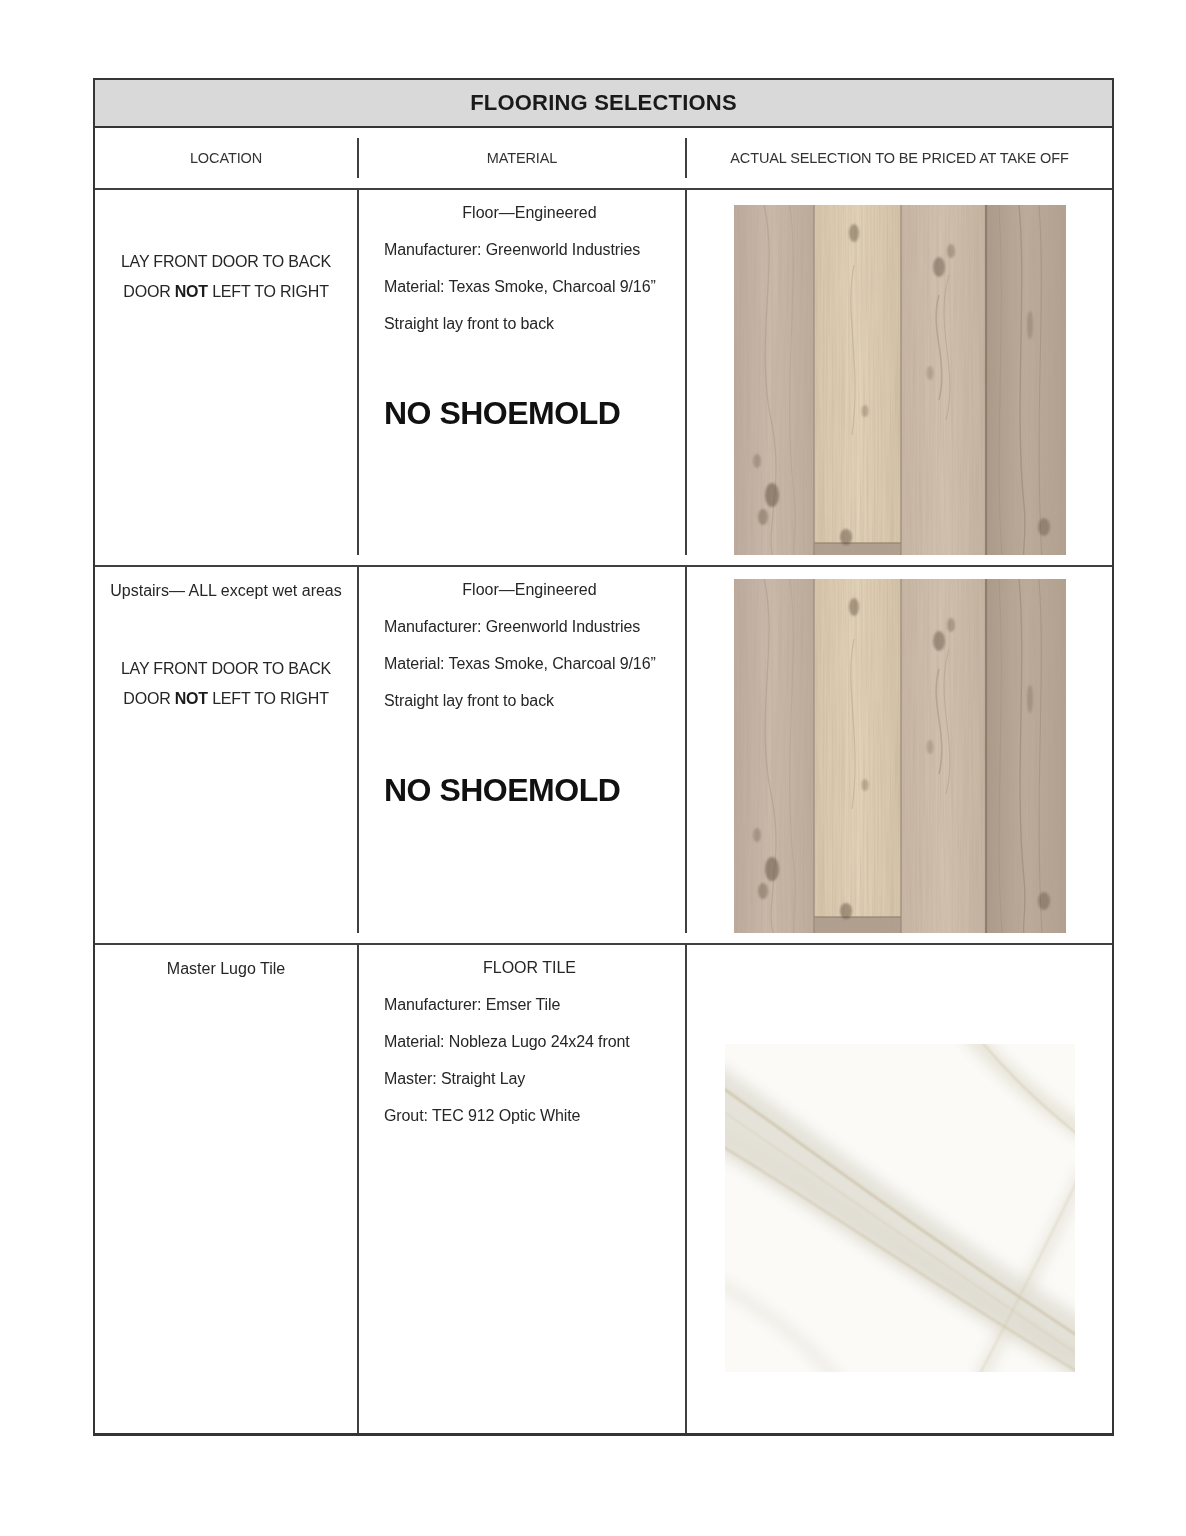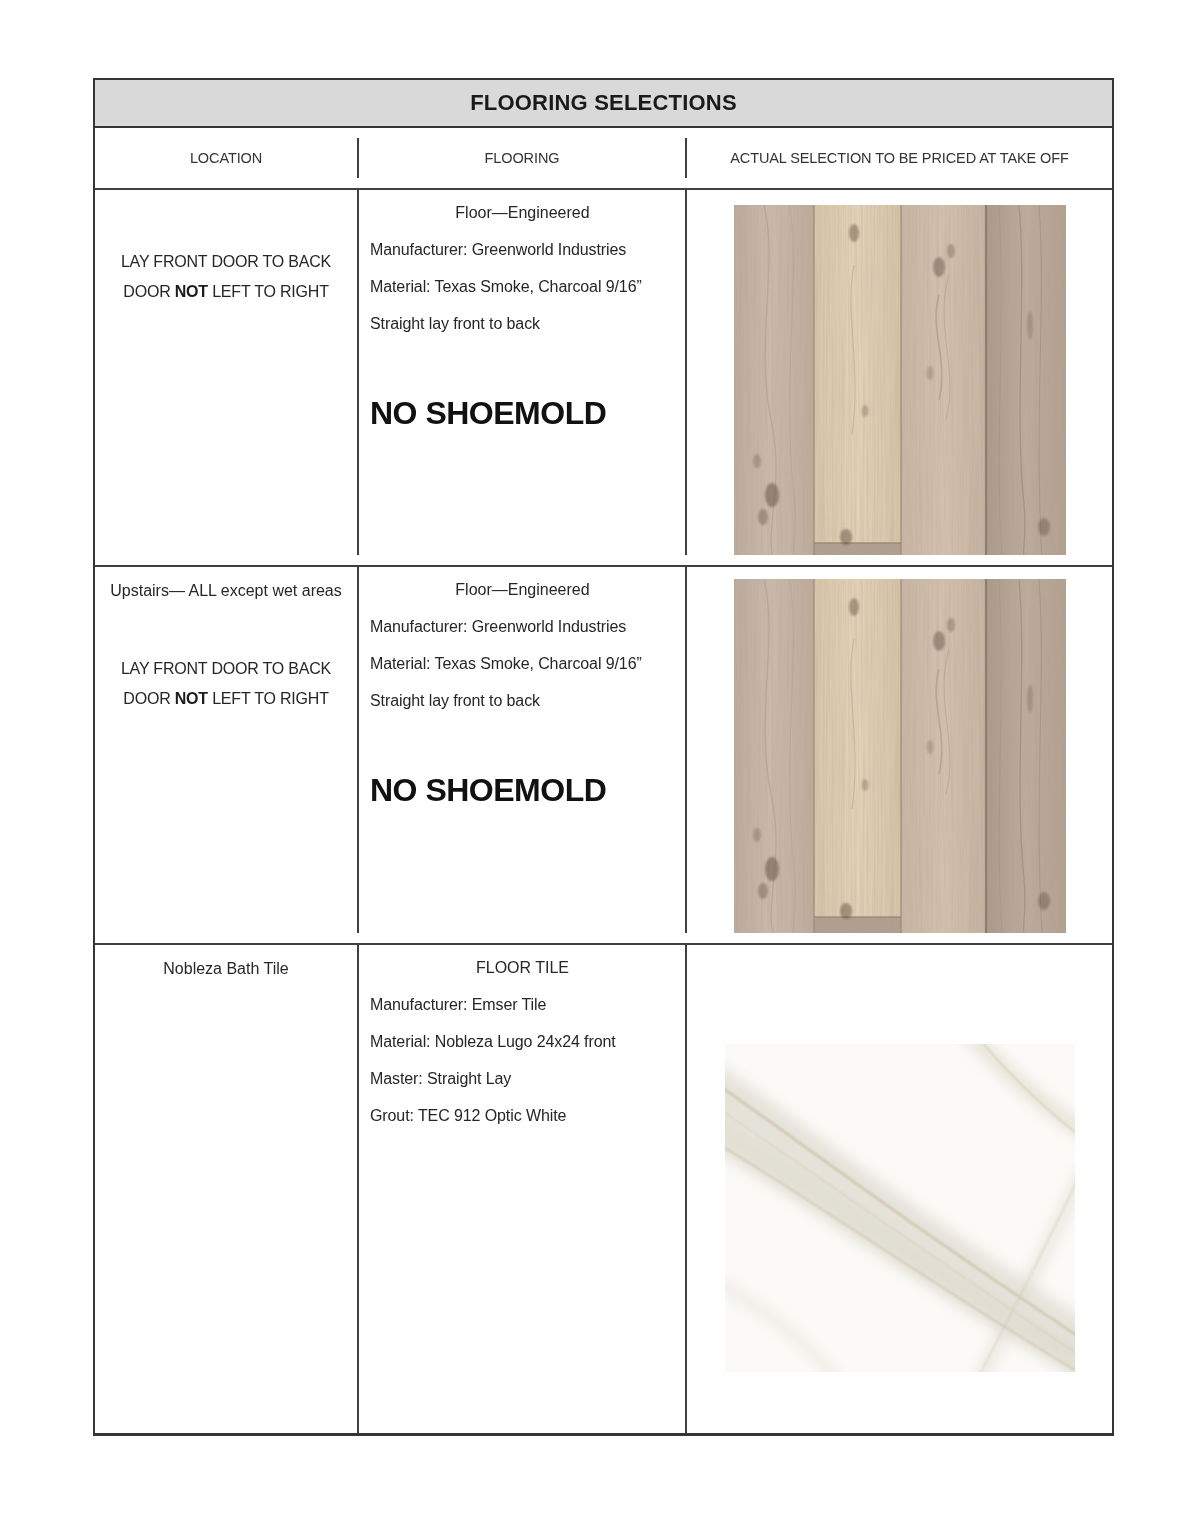--- a/index.html
+++ b/index.html
@@ -22,21 +22,21 @@
   }
   .cell{box-sizing:border-box;overflow:hidden;margin-top:10px;}
   .col2,.col3{border-left:2px solid #404040;}
   .body-row{border-top:2px solid #404040;}
   .hdr{
     display:flex;align-items:center;justify-content:center;
     font-size:14.5px;color:#333;letter-spacing:-0.1px;text-align:center;
   }
   .loc-cell{text-align:center;font-size:16px;line-height:30px;padding-top:9px;}
   .loc-lay{margin-top:48px;letter-spacing:-0.2px;}
-  .mat-cell{font-size:16px;line-height:30px;padding:8px 10px 0 11px;}
+  .mat-cell{font-size:16px;line-height:30px;padding:8px 10px 0 25px;}
   .mat-heading{text-align:center;}
   .mat-line{margin-top:7px;letter-spacing:-0.1px;}
   .no-shoemold{
     margin-top:58px;font-size:32px;font-weight:bold;color:#111;
     letter-spacing:-0.5px;line-height:32px;
   }
   .sel-cell{display:flex;justify-content:center;align-items:flex-start;}
   .sample{display:block;}
   .sample-wood1{margin-top:15px;}
   .sample-wood2{margin-top:12px;}
@@ -134,21 +134,21 @@
     </symbol>
   </defs>
 </svg>
 
 <div class="sheet">
   <div class="floor-table">
 
     <div class="title-cell">FLOORING SELECTIONS</div>
 
     <div class="cell hdr col1">LOCATION</div>
-    <div class="cell hdr col2">FLOORING</div>
+    <div class="cell hdr col2">MATERIAL</div>
     <div class="cell hdr col3">ACTUAL SELECTION TO BE PRICED AT TAKE OFF</div>
 
     <div class="cell body-row loc-cell col1">
       <div class="loc-lay">
         <span>LAY FRONT DOOR TO BACK</span><br>
         <span>DOOR </span><b>NOT</b><span> LEFT TO RIGHT</span>
       </div>
     </div>
     <div class="cell body-row mat-cell col2">
       <div class="mat-heading">Floor—Engineered</div>
@@ -177,21 +177,21 @@
       <div class="mat-line">Straight lay front to back</div>
       <div class="no-shoemold">NO SHOEMOLD</div>
     </div>
     <div class="cell body-row sel-cell col3">
       <svg class="sample sample-wood2" width="332" height="356">
         <use href="#wood-sample"></use>
       </svg>
     </div>
 
     <div class="cell body-row loc-cell col1">
-      <div>Nobleza Bath Tile</div>
+      <div>Master Lugo Tile</div>
     </div>
     <div class="cell body-row mat-cell col2">
       <div class="mat-heading">FLOOR TILE</div>
       <div class="mat-line">Manufacturer: Emser Tile</div>
       <div class="mat-line">Material: Nobleza Lugo 24x24 front</div>
       <div class="mat-line">Master: Straight Lay</div>
       <div class="mat-line">Grout: TEC 912 Optic White</div>
     </div>
     <div class="cell body-row sel-cell col3">
       <svg class="sample sample-marble" width="350" height="328">

